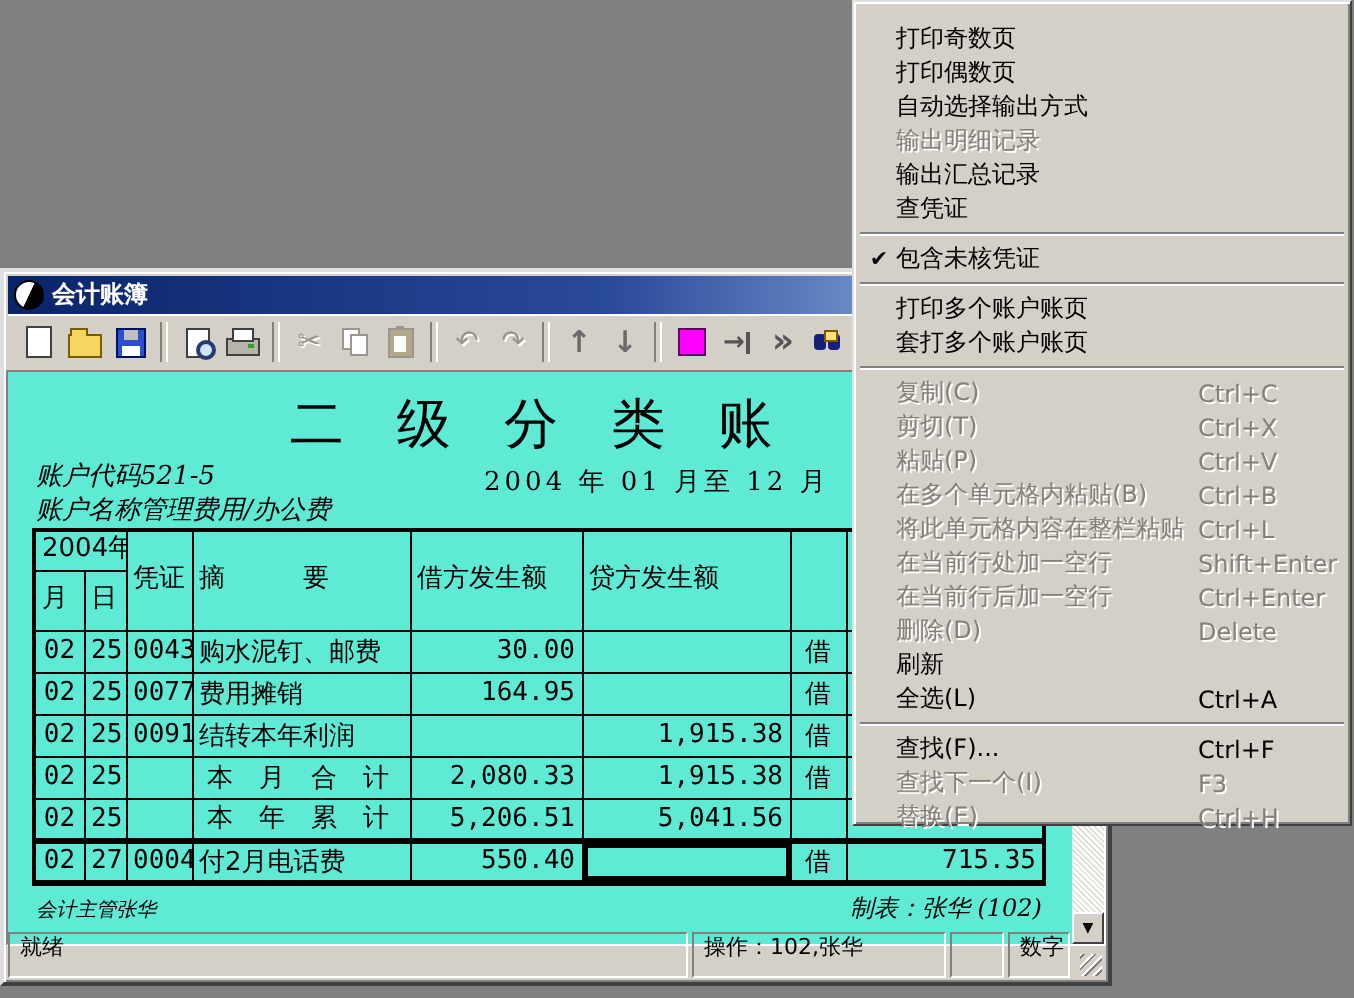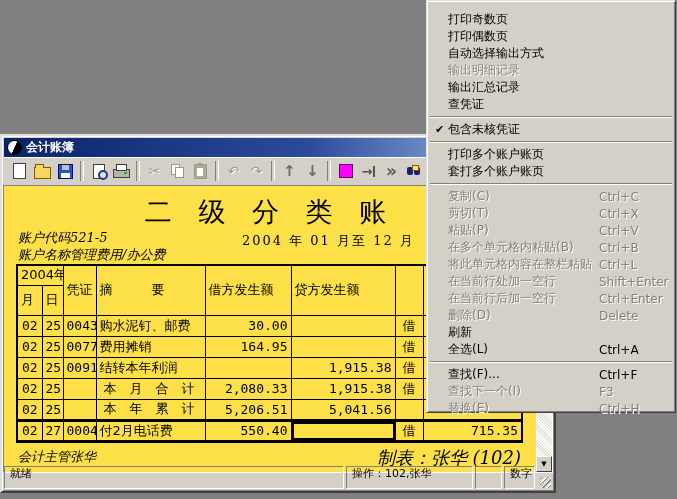--- a/index.html
+++ b/index.html
@@ -67,21 +67,21 @@
   .i-find{position:relative;width:16px;height:12px;}
   .i-find::before{content:"";position:absolute;left:0;top:2px;width:6px;height:8px;background:#16207a;border-radius:2px;box-shadow:7px 0 0 #16207a;}
   .i-find::after{content:"";position:absolute;left:5px;top:0;width:5px;height:4px;background:#ffe27a;border:1px solid #7a5b00;}
   .i-table{width:14px;height:13px;border:1px solid #404040;background-color:#fff;
     background-image:repeating-linear-gradient(0deg,#8080b0 0 1px,transparent 1px 4px),repeating-linear-gradient(90deg,#8080b0 0 1px,transparent 1px 5px);}
   
   .content{
     position:absolute;left:1px;top:49px;right:1px;bottom:18px;
     background:#fff;border:1px solid;border-color:#808080 #fff #fff #808080;
   }
-  .page{position:absolute;left:0;top:0;right:16px;bottom:0;background:#fde047;overflow:hidden;}
+  .page{position:absolute;left:0;top:0;right:16px;bottom:0;background:#5eead4;overflow:hidden;}
   .ledger-title{
     position:absolute;top:8px;left:0;width:100%;text-align:center;
     font-size:27px;letter-spacing:9px;font-family:"DejaVu Serif","Liberation Serif",serif;white-space:nowrap;
   }
   .acct-code{position:absolute;top:43px;left:14px;font-style:italic;font-family:"DejaVu Serif","Liberation Serif",serif;font-size:13px;}
   .period{position:absolute;top:46px;left:238px;font-size:13px;font-family:"DejaVu Serif","Liberation Serif",serif;letter-spacing:2px;}
   .acct-name{position:absolute;top:60px;left:14px;font-style:italic;font-family:"DejaVu Serif","Liberation Serif",serif;font-size:13px;}
   table.ledger{
     position:absolute;top:78px;left:12px;width:505px;
     border-collapse:collapse;table-layout:fixed;
@@ -94,22 +94,22 @@
   th.voucher-h{white-space:pre-line;}
   table.ledger td{height:21px;}
   .c-m,.c-d{text-align:center;font-family:"DejaVu Sans Mono","Liberation Mono",monospace;}
   .c-v{text-align:center;font-family:"DejaVu Sans Mono","Liberation Mono",monospace;margin-top:40px;}
   .c-s{text-align:left;padding-left:4px;}
   tr.sum .c-s{text-align:center;padding-left:0;}
   .num{text-align:right;font-family:"DejaVu Sans Mono","Liberation Mono",monospace;}
   .c-dir{text-align:center;}
   tr.thickb td{border-bottom:3px solid #000;}
   td.sel{box-shadow:inset 0 0 0 2px #000;}
-  .footer-left{position:absolute;top:262px;left:14px;font-style:italic;font-family:Liberation Serif, serif;font-size:13px;}
-  .footer-right{position:absolute;top:260px;left:12px;width:505px;text-align:right;font-style:italic;font-family:"DejaVu Serif","Liberation Serif",serif;font-size:18px;}
+  .footer-left{position:absolute;top:262px;left:14px;font-style:italic;font-family:Liberation Serif, serif;font-size:10px;}
+  .footer-right{position:absolute;top:260px;left:12px;width:505px;text-align:right;font-style:italic;font-family:"DejaVu Serif","Liberation Serif",serif;font-size:12px;}
   
   .scrollbar{position:absolute;right:0;top:0;bottom:0;width:16px;
     background:#e4e1d8;
     background-image:repeating-linear-gradient(45deg,#fff 0 1px,transparent 1px 2px);}
   .sb-btn{position:absolute;left:0;width:16px;height:16px;background:#d4d0c8;
     border:1px solid;border-color:#fff #404040 #404040 #fff;box-sizing:border-box;
     display:flex;align-items:center;justify-content:center;font-size:7px;color:#000;}
   .sb-up{top:0;}
   .sb-down{bottom:0;}
   

